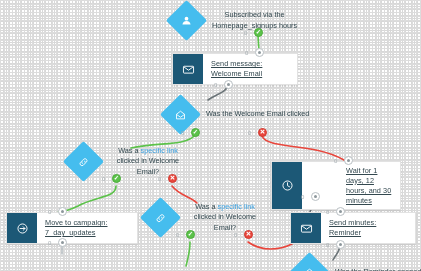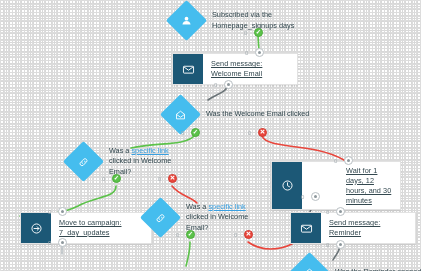--- a/index.html
+++ b/index.html
@@ -88,23 +88,24 @@
     display: flex;
     align-items: center;
     justify-content: center;
   }
   .node-diamond .dlabel {
     font-size: 7.3px;
     line-height: 1.42;
     color: #33484f;
     margin-left: 11px;
     white-space: nowrap;
+    text-align: center;
   }
   .node-diamond .dlabel.wrap { white-space: normal; width: 78px; }
-  .linktext { color: #3aa0e0; text-decoration: underline; }
+  .linktext { color: #3aa0e0; }
   
   .port {
     position: absolute;
     width: 9px;
     height: 9px;
     border-radius: 50%;
     background: #ffffff;
     border: 1px solid #b9c0c4;
     box-sizing: border-box;
     display: flex;
@@ -203,21 +204,21 @@
       <span class="dicon">
         <svg width="11" height="11" viewBox="0 0 16 16">
           <circle cx="8" cy="5.4" r="2.7" fill="#ffffff"></circle>
           <path d="M2.6 13.2c0-3 2.4-4.6 5.4-4.6s5.4 1.6 5.4 4.6z" fill="#ffffff"></path>
           <rect x="2.2" y="12.6" width="11.6" height="1.2" fill="#ffffff"></rect>
         </svg>
       </span>
     </div>
     <div class="dlabel">
       <div>Subscribed via the</div>
-      <div>Homepage_signups days</div>
+      <div>Homepage_signups hours</div>
     </div>
   </div>
   <div class="port yes" style="left:254px; top:28px;">
     <span class="mk">✓</span>
   </div>
   <span class="portnum" style="left:244px; top:30px;">0</span>
 
   <div class="node-rect" style="left:172px; top:53px; width:124px;">
     <div class="iconbox">
       <svg width="13" height="13" viewBox="0 0 18 18">
@@ -289,21 +290,21 @@
   </div>
   <div class="port" style="left:344px; top:156px;">
     <span class="dot"></span>
   </div>
   <span class="portnum" style="left:334px; top:158px;">0</span>
   <div class="port" style="left:311px; top:192px;">
     <span class="dot"></span>
   </div>
   <span class="portnum" style="left:301px; top:194px;">0</span>
 
-  <div class="node-rect" style="left:20px; top:212px; width:130px;">
+  <div class="node-rect" style="left:6px; top:212px; width:130px;">
     <div class="iconbox">
       <svg width="13" height="13" viewBox="0 0 18 18">
         <circle cx="9" cy="9" r="6.3" fill="none" stroke="#ffffff" stroke-width="1.3"></circle>
         <path d="M5.6 9 L12.4 9 M10 6.6 L12.4 9 L10 11.4" fill="none" stroke="#ffffff" stroke-width="1.3" stroke-linecap="round" stroke-linejoin="round"></path>
       </svg>
     </div>
     <div class="label">Move to campaign: 7_day_updates</div>
   </div>
   <div class="port" style="left:58px; top:207px;">
     <span class="dot"></span>
@@ -336,21 +337,21 @@
   </div>
   <span class="portnum" style="left:234px; top:232px;">0</span>
 
   <div class="node-rect" style="left:290px; top:212px; width:124px;">
     <div class="iconbox">
       <svg width="13" height="13" viewBox="0 0 18 18">
         <rect x="2" y="4.5" width="14" height="9.5" rx="1" fill="none" stroke="#ffffff" stroke-width="1.3"></rect>
         <path d="M2.6 5.4 L9 10 L15.4 5.4" fill="none" stroke="#ffffff" stroke-width="1.3"></path>
       </svg>
     </div>
-    <div class="label">Send message: Reminder</div>
+    <div class="label">Send minutes: Reminder</div>
   </div>
   <div class="port" style="left:336px; top:207px;">
     <span class="dot"></span>
   </div>
   <span class="portnum" style="left:326px; top:209px;">0</span>
   <div class="port" style="left:336px; top:240px;">
     <span class="dot"></span>
   </div>
   <span class="portnum" style="left:326px; top:242px;">0</span>
 

